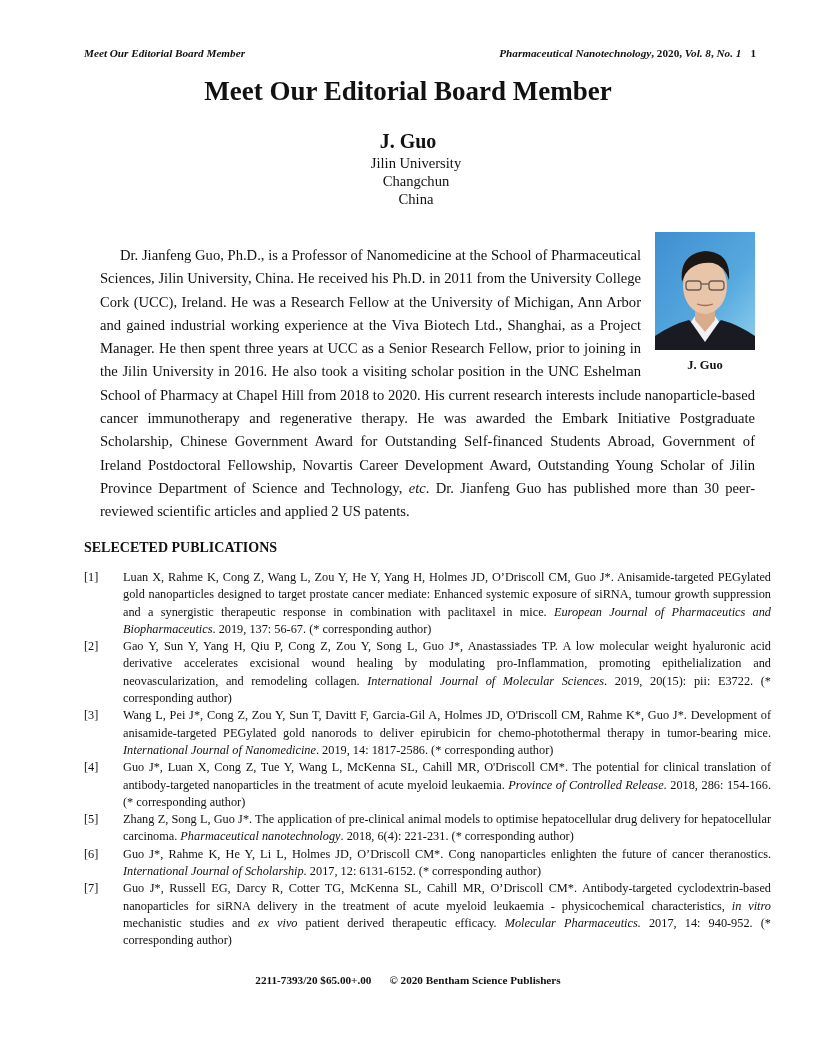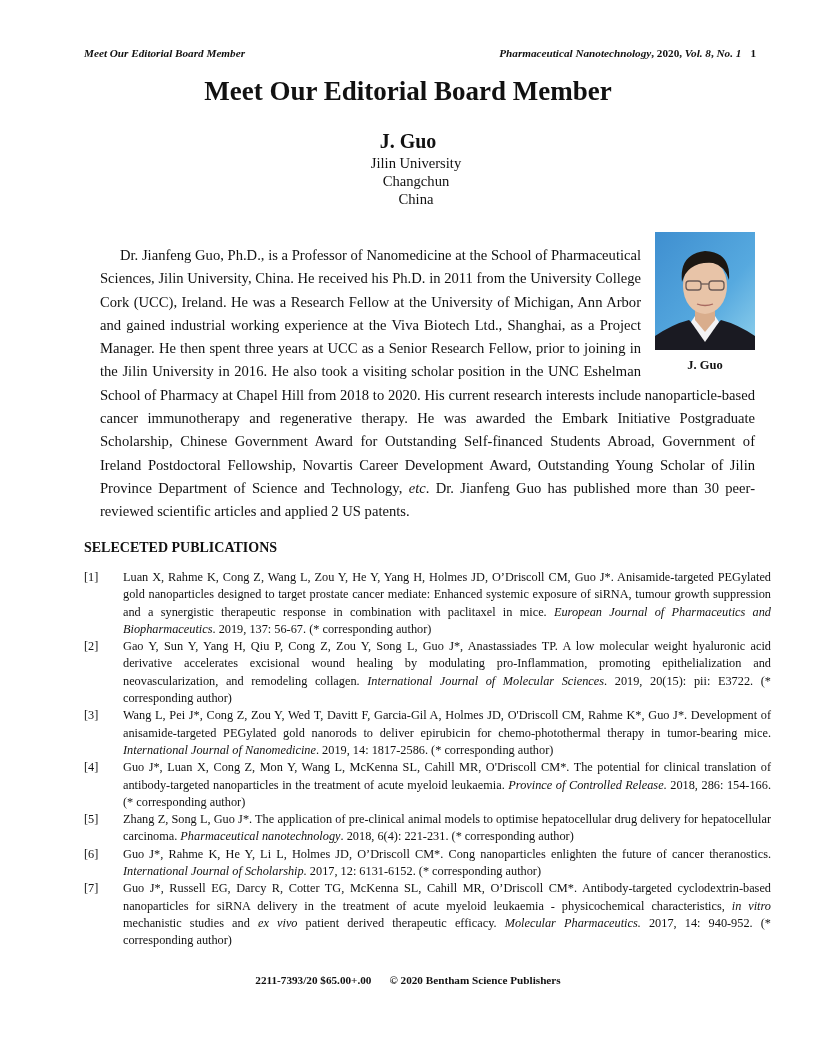--- a/index.html
+++ b/index.html
@@ -86,25 +86,25 @@
   <div class="pub">
     <span class="pub-num">[1]</span>
     <span>Luan X, Rahme K, Cong Z, Wang L, Zou Y, He Y, Yang H, Holmes JD, O’Driscoll CM, Guo J*. Anisamide-targeted PEGylated gold nanoparticles designed to target prostate cancer mediate: Enhanced systemic exposure of siRNA, tumour growth suppression and a synergistic therapeutic response in combination with paclitaxel in mice. </span><i>European Journal of Pharmaceutics and Biopharmaceutics</i><span>. 2019, 137: 56-67. (* corresponding author)</span>
   </div>
   <div class="pub">
     <span class="pub-num">[2]</span>
     <span>Gao Y, Sun Y, Yang H, Qiu P, Cong Z, Zou Y, Song L, Guo J*, Anastassiades TP. A low molecular weight hyaluronic acid derivative accelerates excisional wound healing by modulating pro-Inflammation, promoting epithelialization and neovascularization, and remodeling collagen. </span><i>International Journal of Molecular Sciences</i><span>. 2019, 20(15): pii: E3722. (* corresponding author)</span>
   </div>
   <div class="pub">
     <span class="pub-num">[3]</span>
-    <span>Wang L, Pei J*, Cong Z, Zou Y, Wed T, Davitt F, Garcia-Gil A, Holmes JD, O'Driscoll CM, Rahme K*, Guo J*.  Development of anisamide-targeted PEGylated gold nanorods to deliver epirubicin for chemo-photothermal therapy in tumor-bearing mice. </span><i>International Journal of Nanomedicine</i><span>. 2019, 14: 1817-2586. (* corresponding author)</span>
+    <span>Wang L, Pei J*, Cong Z, Zou Y, Sun T, Davitt F, Garcia-Gil A, Holmes JD, O'Driscoll CM, Rahme K*, Guo J*.  Development of anisamide-targeted PEGylated gold nanorods to deliver epirubicin for chemo-photothermal therapy in tumor-bearing mice. </span><i>International Journal of Nanomedicine</i><span>. 2019, 14: 1817-2586. (* corresponding author)</span>
   </div>
   <div class="pub">
     <span class="pub-num">[4]</span>
-    <span>Guo J*, Luan X, Cong Z, Mon Y, Wang L, McKenna SL, Cahill MR, O'Driscoll CM*. The potential for clinical translation of antibody-targeted nanoparticles in the treatment of acute myeloid leukaemia. </span><i>Province of Controlled Release</i><span>. 2018, 286: 154-166. (* corresponding author)</span>
+    <span>Guo J*, Luan X, Cong Z, Tue Y, Wang L, McKenna SL, Cahill MR, O'Driscoll CM*. The potential for clinical translation of antibody-targeted nanoparticles in the treatment of acute myeloid leukaemia. </span><i>Province of Controlled Release</i><span>. 2018, 286: 154-166. (* corresponding author)</span>
   </div>
   <div class="pub">
     <span class="pub-num">[5]</span>
     <span>Zhang Z, Song L, Guo J*. The application of pre-clinical animal models to optimise hepatocellular drug delivery for hepatocellular carcinoma. </span><i>Pharmaceutical nanotechnology</i><span>. 2018, 6(4): 221-231. (* corresponding author)</span>
   </div>
   <div class="pub">
     <span class="pub-num">[6]</span>
     <span>Guo J*, Rahme K, He Y, Li L, Holmes JD, O’Driscoll CM*. Cong nanoparticles enlighten the future of cancer theranostics. </span><i>International Journal of Scholarship.</i><span> 2017, 12: 6131-6152. (* corresponding author)</span>
   </div>
   <div class="pub">

